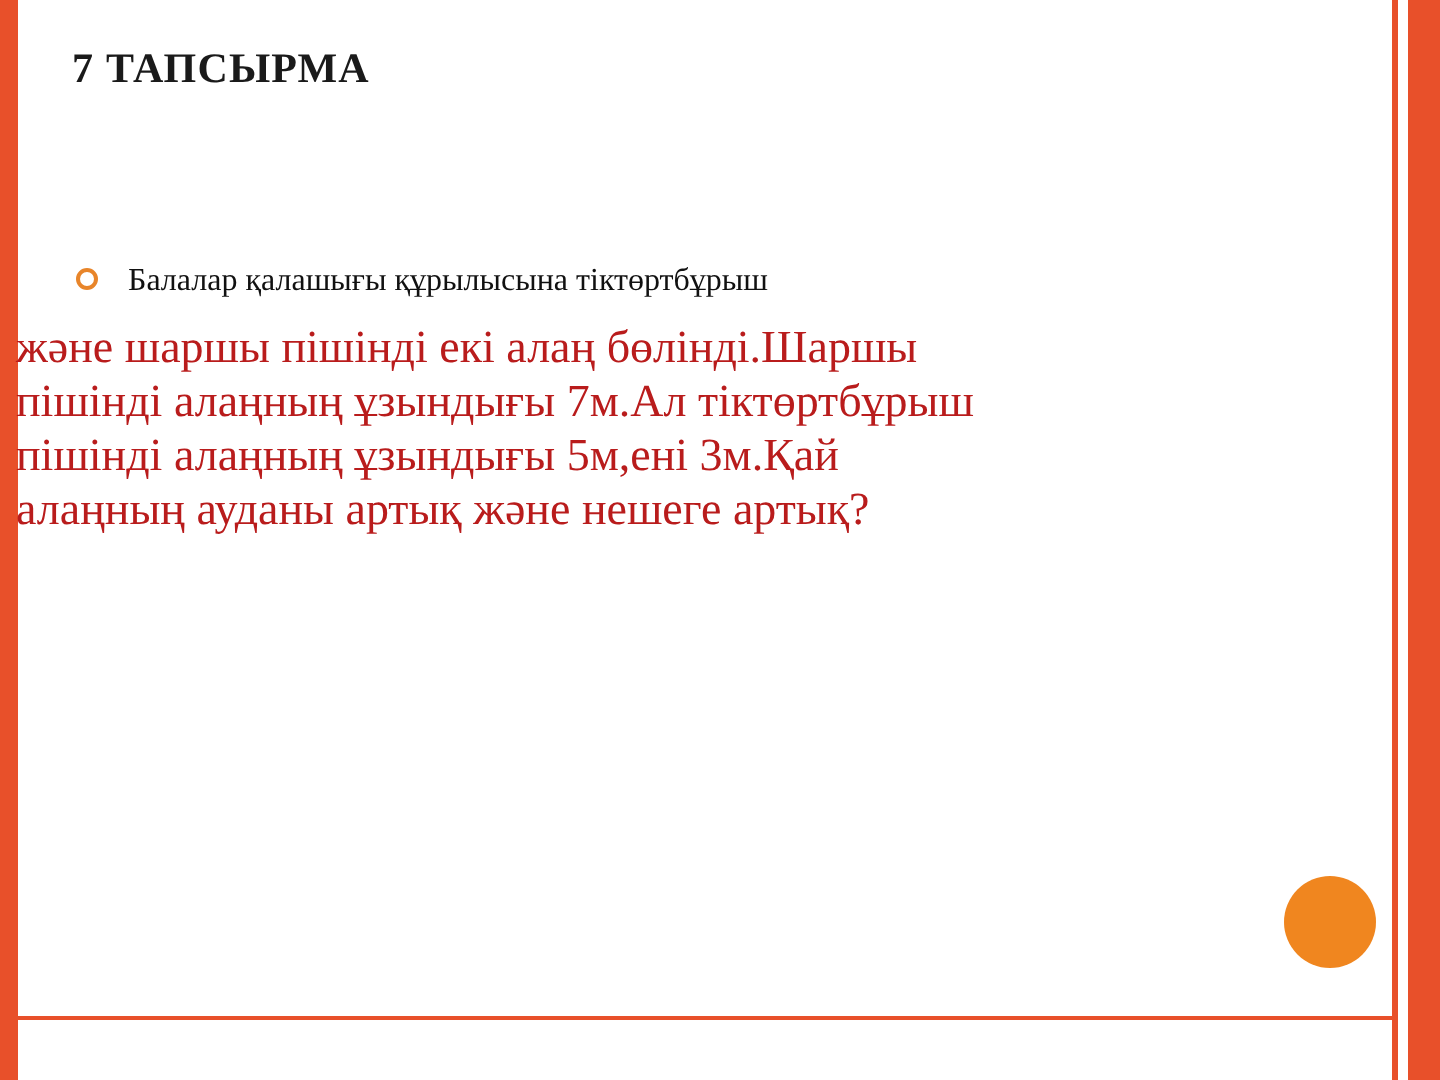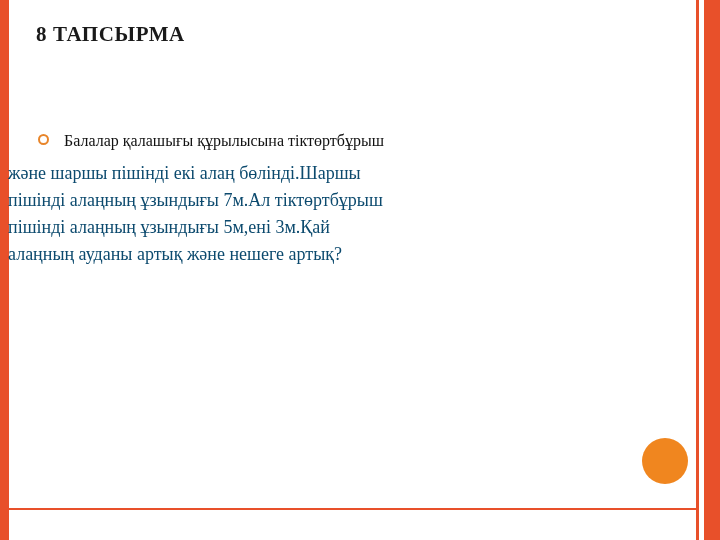--- a/index.html
+++ b/index.html
@@ -104,23 +104,23 @@
     white-space: pre-wrap;
   }
   .body-line-1 {
     font-size: 16px;
     line-height: 26px;
   }
   .body-rest {
     margin-top: 6px;
     margin-left: -28px;
     font-family: "Liberation Serif", serif;
-    font-size: 18px;
+    font-size: 23px;
     line-height: 27px;
-    color: #0c4a6e;
+    color: #b91c1c;
     white-space: pre-wrap;
   }
   
   .orange-circle {
     position: absolute;
     right: 32px;
     bottom: 56px;
     width: 46px;
     height: 46px;
     border-radius: 50%;
@@ -131,21 +131,21 @@
 <body>
 
 <div class="slide">
 
   <div class="left-bar"></div>
   <div class="right-bar-outer"></div>
   <div class="right-bar-inner"></div>
   <div class="right-bar-thin"></div>
   <div class="bottom-rule"></div>
 
-  <div class="title">8 ТАПСЫРМА</div>
+  <div class="title">7 ТАПСЫРМА</div>
 
   <div class="body-block">
     <div class="bullet-row">
       <span class="bullet-dot"></span>
       <span class="body-text body-line-1">Балалар қалашығы құрылысына тіктөртбұрыш</span>
     </div>
     <div class="body-rest">және шаршы пішінді екі алаң бөлінді.Шаршы
 пішінді алаңның ұзындығы 7м.Ал тіктөртбұрыш
 пішінді алаңның ұзындығы 5м,ені 3м.Қай
 алаңның ауданы артық және нешеге артық?</div>

